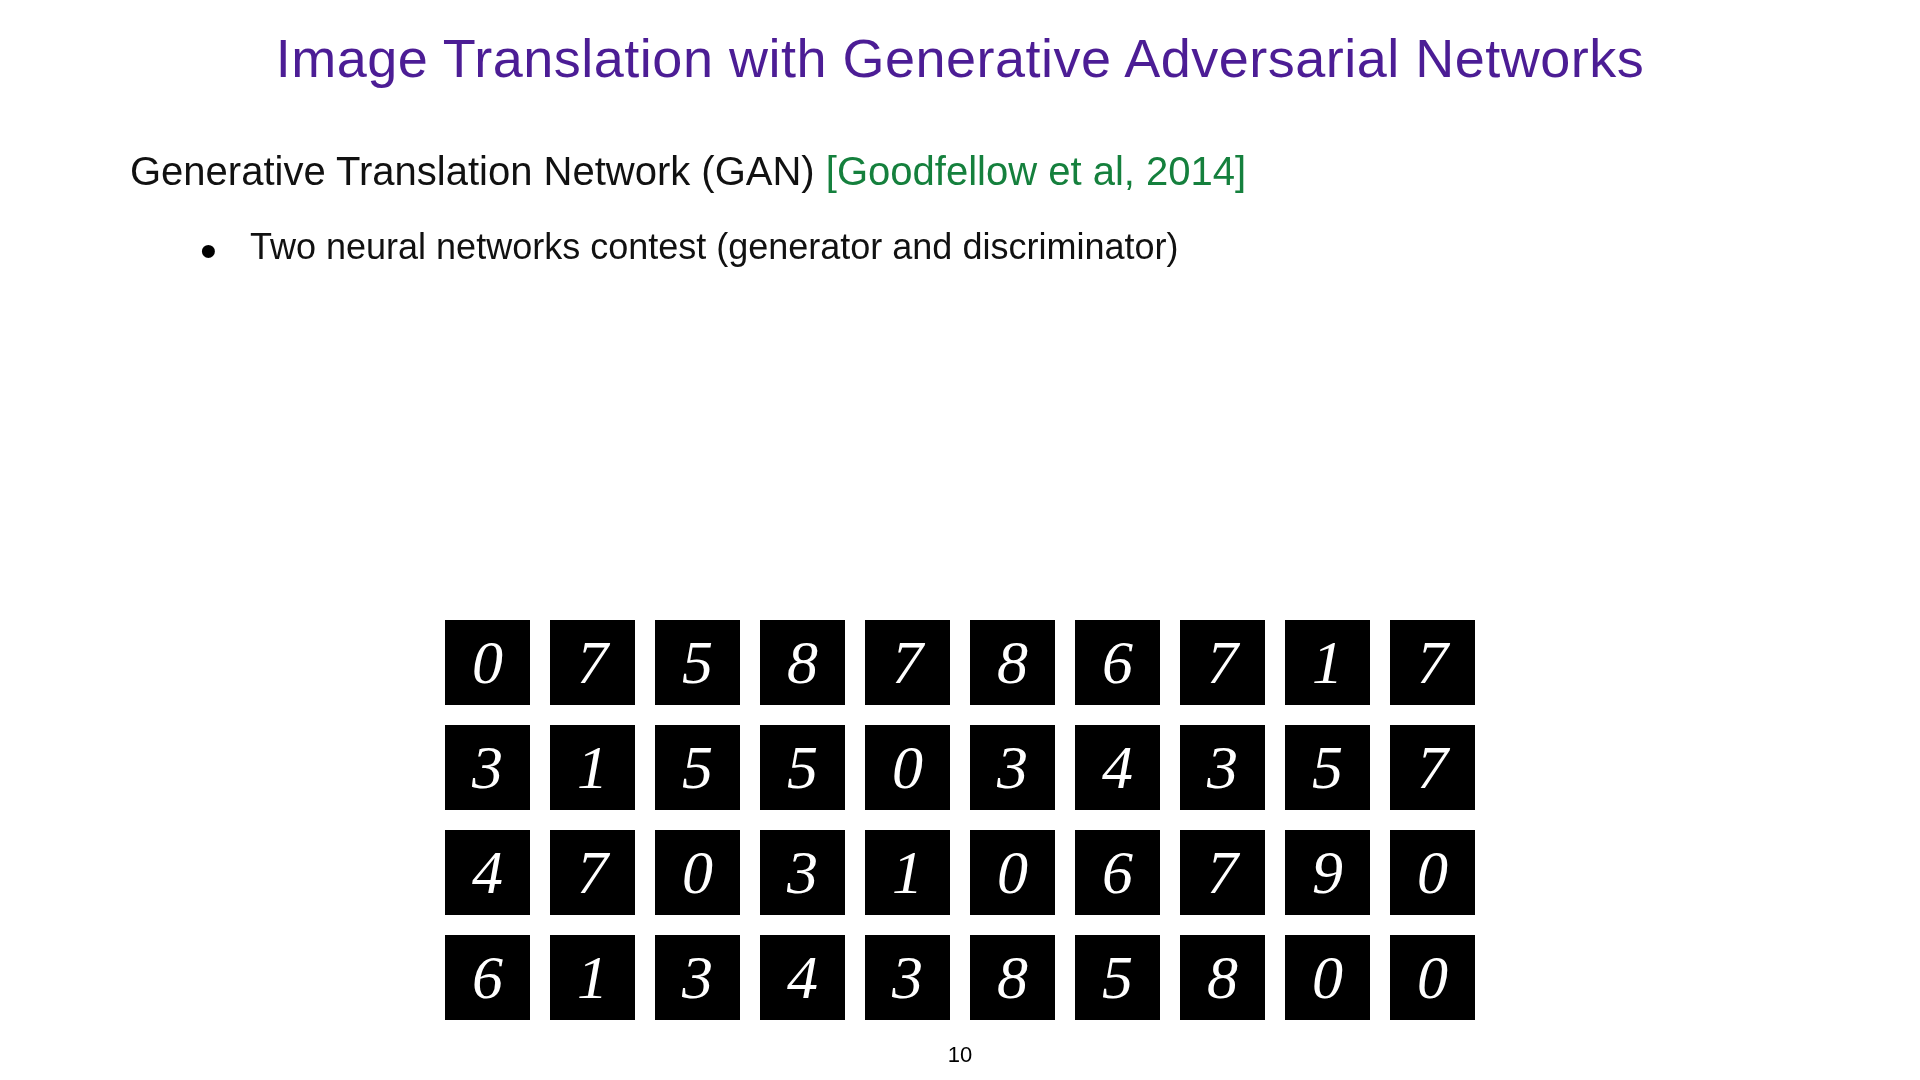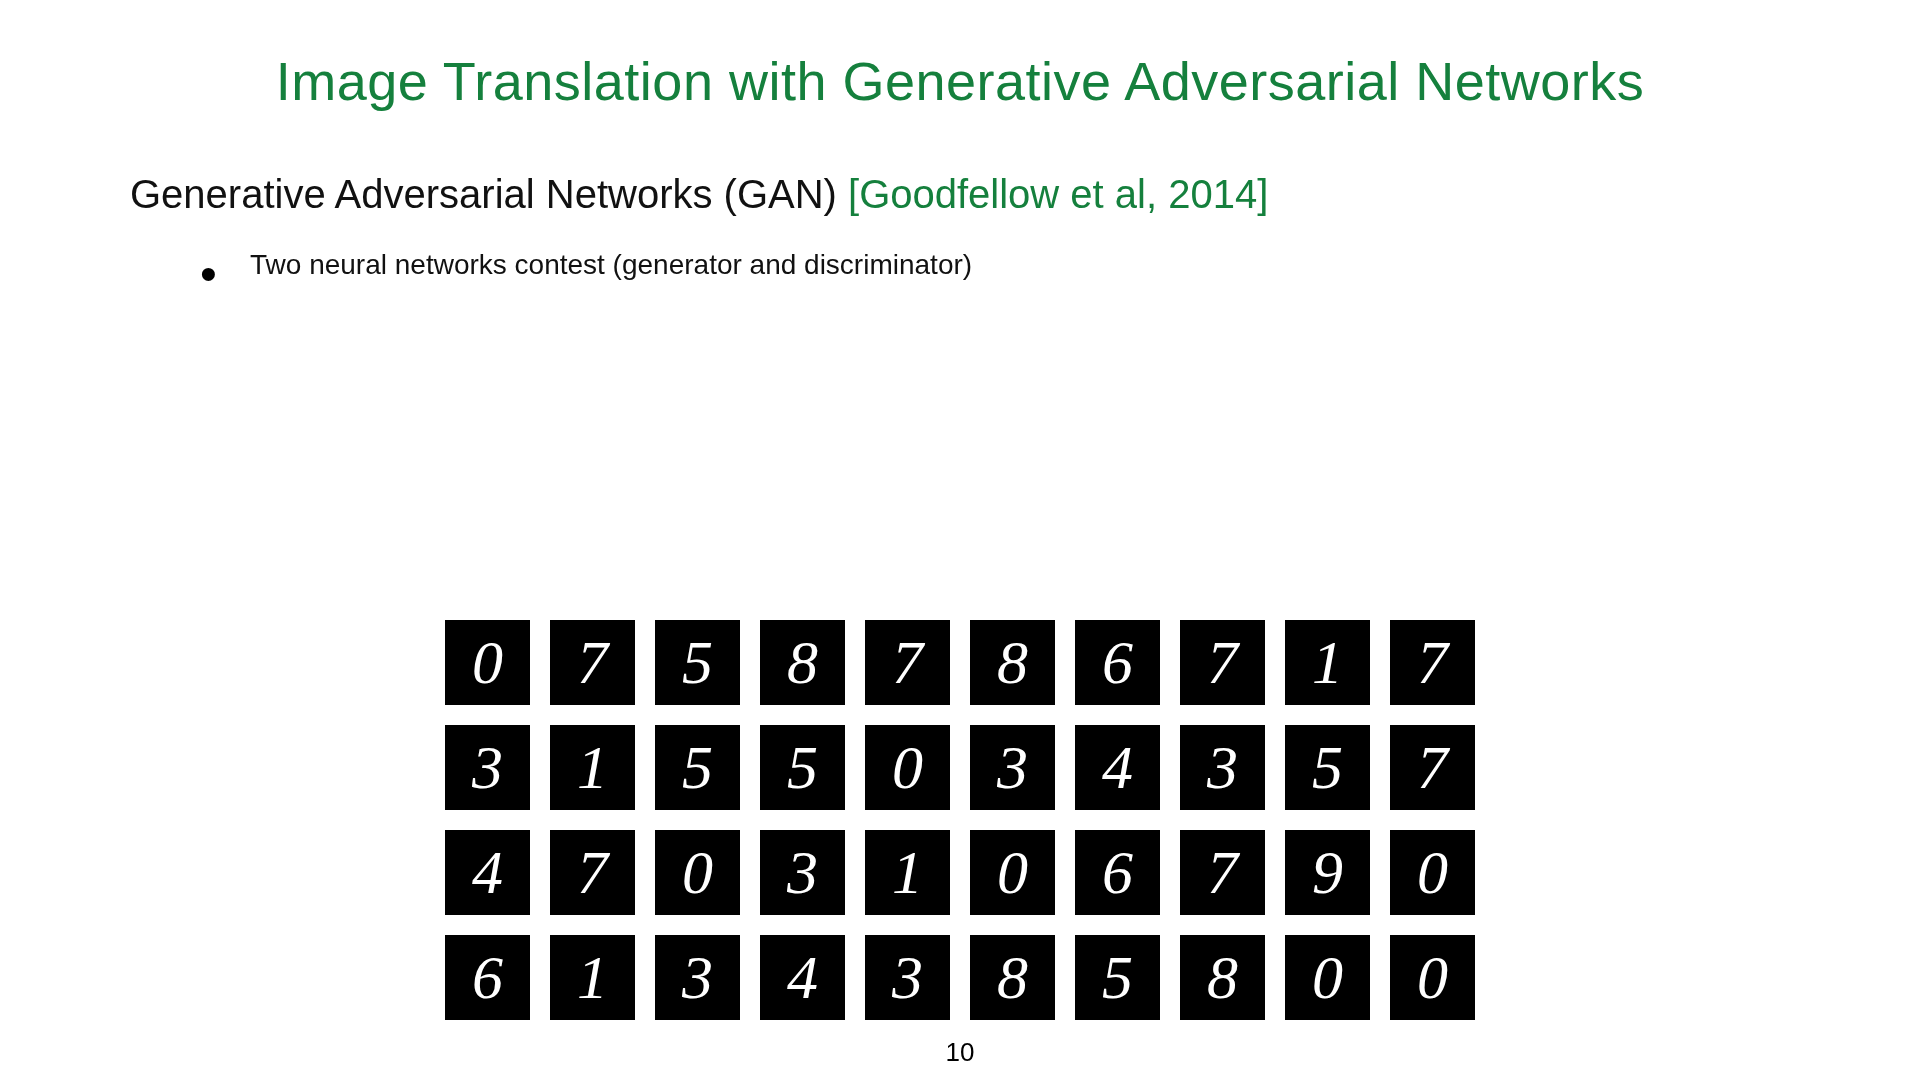--- a/index.html
+++ b/index.html
@@ -11,45 +11,45 @@
     font-family: Arial, Helvetica, sans-serif;
     overflow: hidden;
   }
   .slide {
     position: relative;
     width: 1920px;
     height: 1080px;
     box-sizing: border-box;
   }
   .title {
-    color: #15803d;
+    color: #4c1d95;
     font-size: 54px;
     font-weight: 400;
     text-align: center;
-    padding-top: 50px;
+    padding-top: 27px;
     letter-spacing: 0.5px;
   }
   .body {
     padding: 60px 130px 0 130px;
   }
   .intro {
     font-size: 40px;
     color: #111;
     margin-bottom: 30px;
   }
   .intro .cite {
     color: #15803d;
   }
   ul.bullets {
     list-style: none;
     padding-left: 70px;
     margin: 0;
   }
   ul.bullets li {
-    font-size: 28px;
+    font-size: 36px;
     color: #111;
     position: relative;
     padding-left: 50px;
     margin-bottom: 40px;
     line-height: 1.3;
   }
   ul.bullets li::before {
     content: "•";
     position: absolute;
     left: 0;
@@ -81,35 +81,35 @@
     font-size: 62px;
     font-style: italic;
     font-family: "Comic Sans MS", "Segoe Script", cursive;
     user-select: none;
   }
   .page-number {
     position: absolute;
     bottom: 12px;
     left: 50%;
     transform: translateX(-50%);
-    font-size: 26px;
+    font-size: 22px;
     color: #000;
     text-align: right;
   }
 </style>
 </head>
 <body>
 
 <div class="slide">
 
   <div class="title">Image Translation with Generative Adversarial Networks</div>
 
   <div class="body">
     <div class="intro">
-      <span>Generative Adversarial Networks (GAN) </span><span class="cite">[Goodfellow et al, 2014]</span>
+      <span>Generative Translation Network (GAN) </span><span class="cite">[Goodfellow et al, 2014]</span>
     </div>
     <ul class="bullets">
       <li>Two neural networks contest (generator and discriminator)</li>
     </ul>
   </div>
 
   <div class="digit-grid-wrap">
     <div class="digit-row">
       <div class="digit-cell">0</div>
       <div class="digit-cell">7</div>

